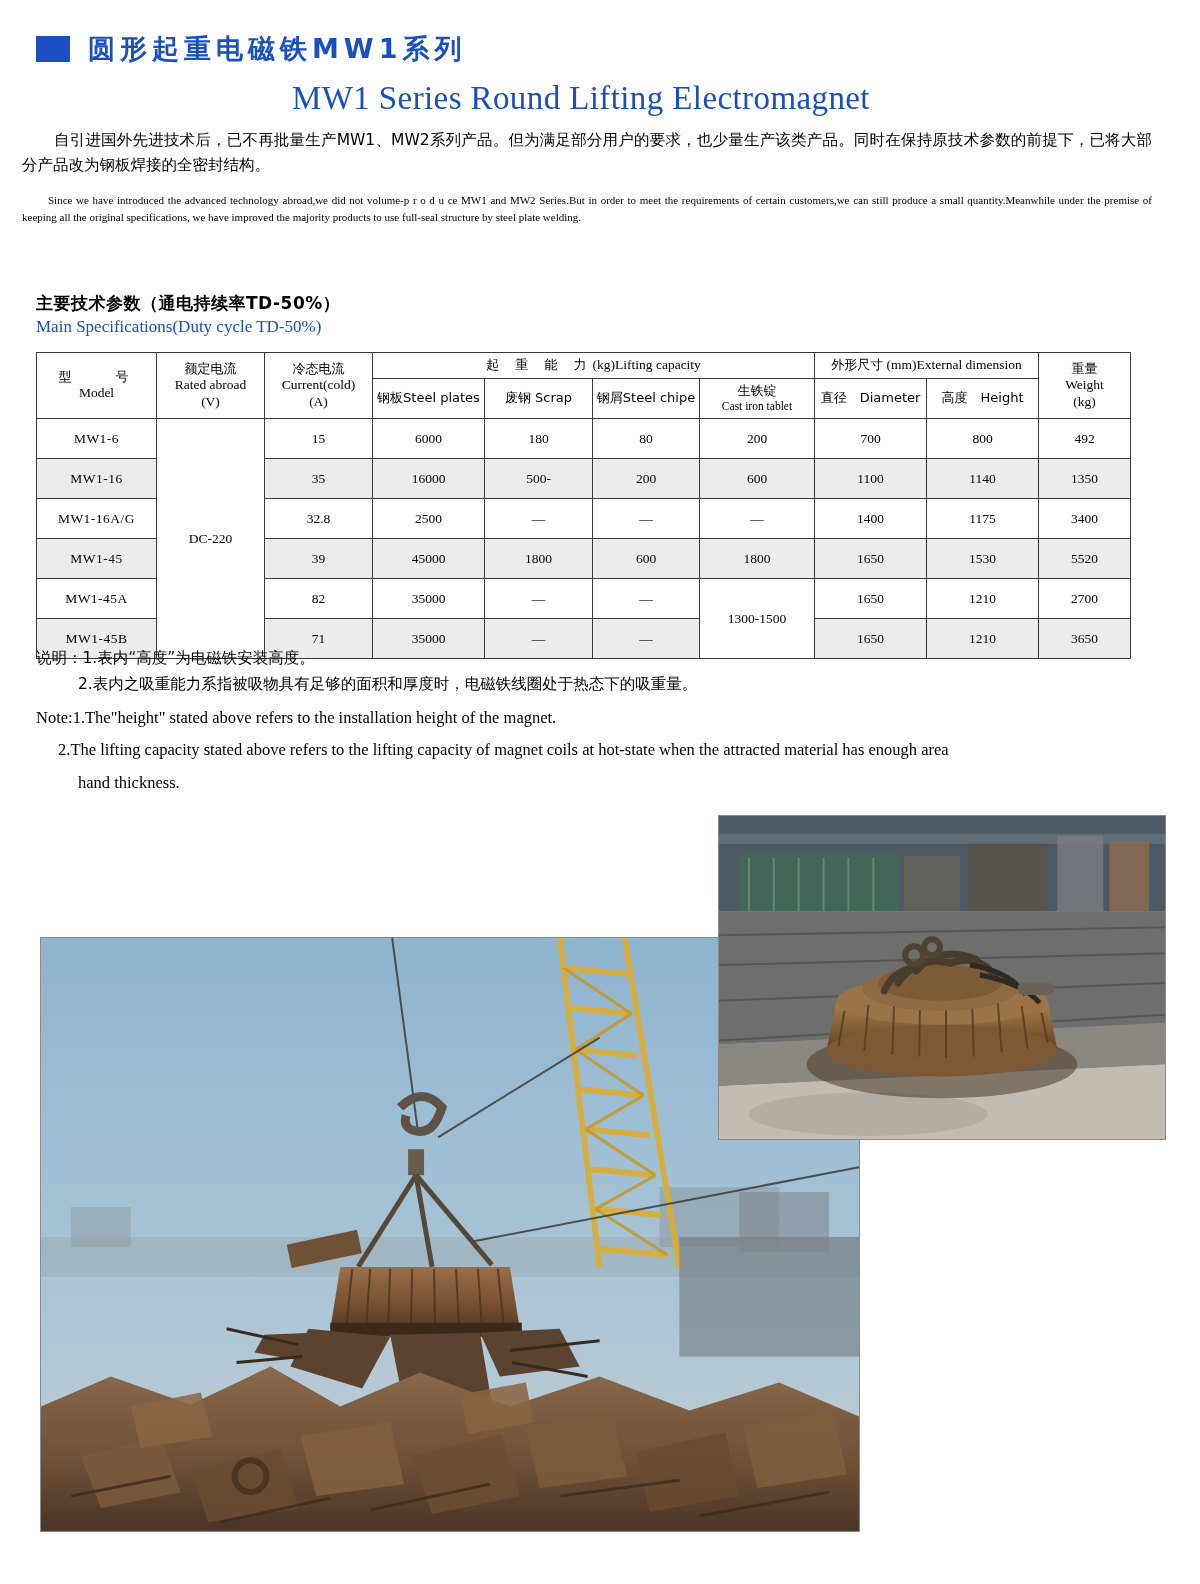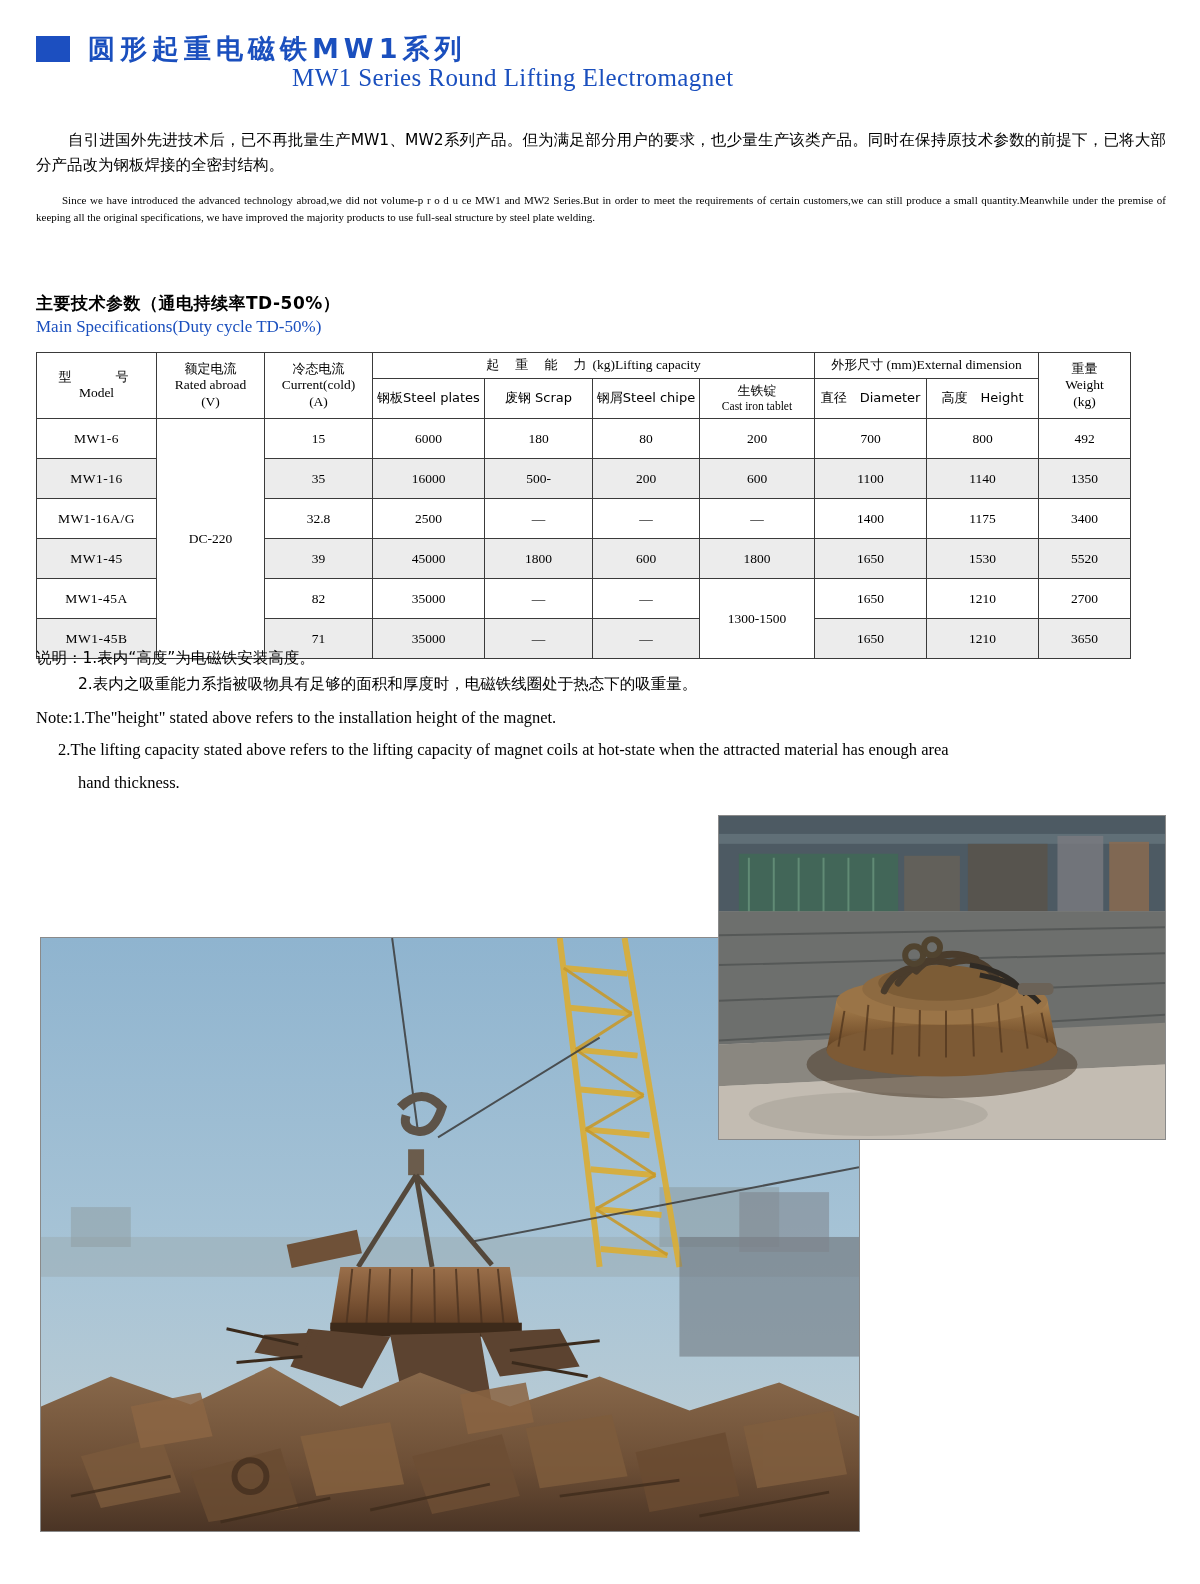--- a/index.html
+++ b/index.html
@@ -44,31 +44,31 @@
   .title-cn {
     font-family: "DejaVu Sans", sans-serif;
     font-size: 27px;
     font-weight: bold;
     color: #1a4fbe;
     letter-spacing: 5px;
     line-height: 1.1;
   }
   .title-en {
     margin-left: 256px;
-    margin-top: 0;
+    margin-top: 16px;
     font-family: "Liberation Serif", serif;
-    font-size: 25px;
+    font-size: 33px;
     color: #1a4fbe;
     letter-spacing: 0.4px;
   }
 
   
   .intro {
     position: absolute;
-    left: 36px;
+    left: 22px;
     top: 128px;
     width: 1130px;
   }
   .p-cn {
     font-family: "DejaVu Sans", sans-serif;
     font-size: 15.5px;
     line-height: 1.62;
     text-indent: 32px;
     margin: 0 0 4px 0;
     text-align: justify;

